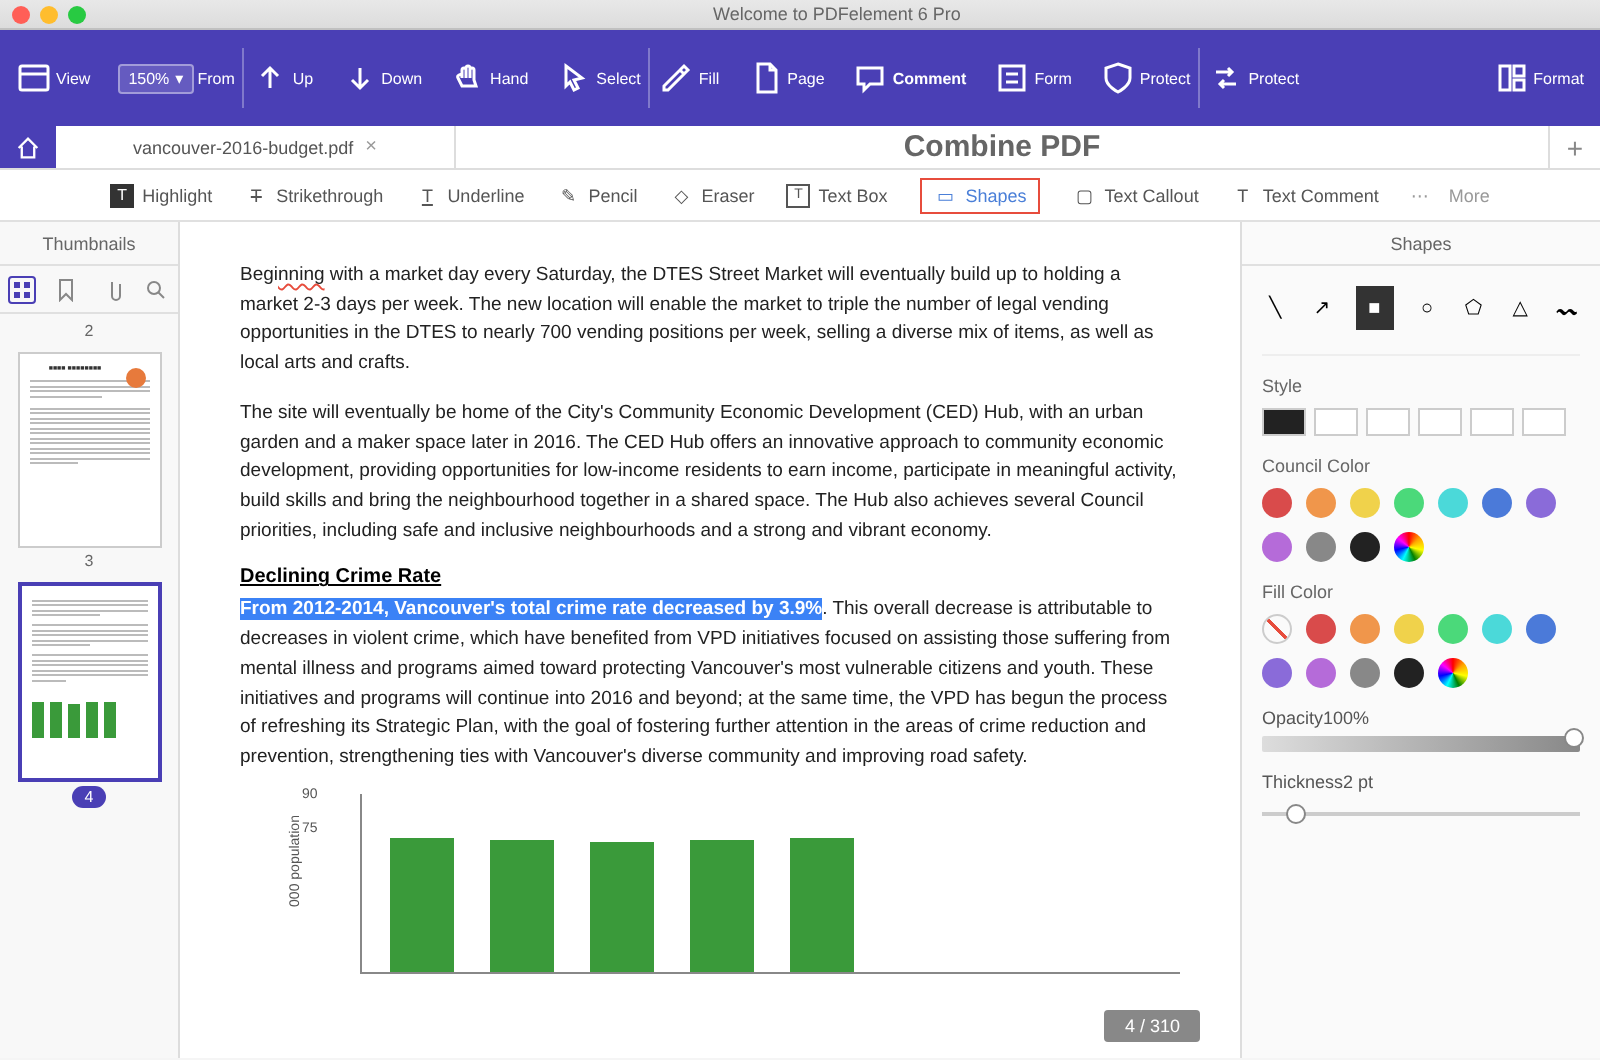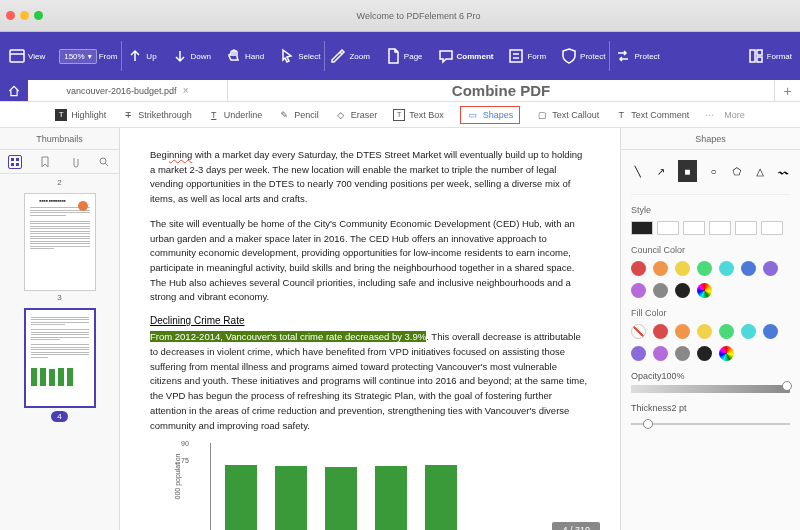--- a/index.html
+++ b/index.html
@@ -1,19 +1,19 @@
 <!DOCTYPE html>
 <html><head>
 <meta charset="utf-8">
 <style>
 * { margin: 0; padding: 0; box-sizing: border-box; font-family: -apple-system, BlinkMacSystemFont, "Segoe UI", Arial, sans-serif; }
 body { width: 800px; height: 530px; background: #f5f5f5; overflow: hidden; font-size: 10px; }
 
 
-.titlebar { height: 32px; background: linear-gradient(#e8e8e8, #dcdcdc); display: flex; align-items: center; padding: 0 6px; border-bottom: 1px solid #c0c0c0; }
+.titlebar { height: 15px; background: linear-gradient(#e8e8e8, #dcdcdc); display: flex; align-items: center; padding: 0 6px; border-bottom: 1px solid #c0c0c0; }
 .traffic-lights { display: flex; gap: 5px; }
 .tl { width: 9px; height: 9px; border-radius: 50%; }
 .tl.red { background: #ff5f57; }
 .tl.yellow { background: #ffbd2e; }
 .tl.green { background: #28ca42; }
 .titlebar .title { flex: 1; text-align: center; font-size: 9px; color: #666; }
 
 
 .main-toolbar { height: 48px; background: #4a3fb5; display: flex; align-items: center; padding: 0 8px; color: #fff; }
 .toolbar-group { display: flex; gap: 14px; align-items: center; }
@@ -35,36 +35,36 @@
 
 .comment-bar { height: 26px; background: #fff; display: flex; align-items: center; justify-content: center; gap: 16px; border-bottom: 1px solid #e0e0e0; font-size: 9px; color: #555; }
 .cb-item { display: flex; align-items: center; gap: 4px; cursor: pointer; }
 .cb-item.sel { border: 1.5px solid #e74c3c; padding: 2px 6px; color: #4a7fd8; }
 .cb-ic { width:12px; height:12px; display:inline-flex; align-items:center; justify-content:center; }
 
 
 .main-area { display: flex; height: calc(530px - 16px - 48px - 22px - 26px); }
 
 
-.thumbs { width: 120px; background: #f8f8f8; border-right: 1px solid #ddd; display:flex; flex-direction:column; }
+.thumbs { width: 90px; background: #f8f8f8; border-right: 1px solid #ddd; display:flex; flex-direction:column; }
 .thumbs-head { height: 22px; display:flex; align-items:center; justify-content:center; font-size:9px; color:#666; border-bottom:1px solid #e0e0e0; }
 .thumbs-tabs { height: 24px; display:flex; align-items:center; justify-content:space-around; border-bottom:1px solid #e0e0e0; }
 .thumbs-tabs .tt { width:14px; height:14px; display:flex; align-items:center; justify-content:center; }
 .thumbs-list { flex:1; overflow:auto; padding: 4px 0; text-align:center; }
 .thumb { width: 72px; margin: 4px auto 2px; border: 1px solid #ccc; background:#fff; position:relative; }
 .thumb.sel { border: 2px solid #4a3fb5; }
 .thumb-label { font-size:8px; color:#666; margin-bottom:6px; }
 .thumb-badge { display:inline-block; background:#4a3fb5; color:#fff; border-radius:8px; padding:1px 6px; font-size:8px; margin-bottom:6px; }
 
 
 .doc { flex: 1; background: #fff; overflow: auto; padding: 20px 30px; position: relative; }
 .doc p { font-size: 9.5px; color: #222; line-height: 1.55; margin-bottom: 10px; }
-.doc .hl { background: #4d7c0f; color: #fff; }
+.doc .hl { background: #3b82f6; color: #fff; font-weight: bold; }
 .doc .squiggle { text-decoration: underline wavy #e74c3c; text-decoration-skip-ink: none; }
-.doc h3 { font-size: 10px; font-weight: normal; text-decoration: underline; margin-bottom: 4px; }
+.doc h3 { font-size: 10px; font-weight: bold; text-decoration: underline; margin-bottom: 4px; }
 .chart-title { text-align:center; font-size:9px; font-weight:bold; margin-top:8px; }
 .chart { display:flex; align-items:flex-end; gap:18px; height:90px; margin-left:60px; margin-top:6px; position:relative; border-left:1px solid #888; border-bottom:1px solid #888; padding-left:14px; }
 .chart .bar { width:32px; background:#3a9a3a; }
 .chart .ytick { position:absolute; left:-30px; font-size:7px; color:#555; }
 .chart .ylab { position:absolute; left:-56px; top:30px; transform:rotate(-90deg); font-size:7px; color:#555; }
 .page-ind { position:absolute; right:20px; bottom:8px; background:#888; color:#fff; font-size:9px; padding:3px 10px; border-radius:2px; }
 
 
 .rpanel { width: 180px; background: #fafafa; border-left:1px solid #ddd; padding: 0 10px; overflow:auto; }
 .rpanel-head { height:22px; display:flex; align-items:center; justify-content:center; font-size:9px; color:#666; border-bottom:1px solid #e0e0e0; margin:0 -10px; }
@@ -161,21 +161,21 @@
       </div>
   </div>
   <div class="sep"></div>
   <div class="toolbar-group">
     <div class="tb-item">
         <div class="ic">
           <svg width="18" height="18" viewBox="0 0 18 18">
             <path d="M3 13 L11 5 L13 7 L5 15 H3 Z M11 5 L13 3 L15 5 L13 7"></path>
           </svg>
         </div>
-        <span>Zoom</span>
+        <span>Fill</span>
       </div>
     <div class="tb-item">
         <div class="ic">
           <svg width="18" height="18" viewBox="0 0 18 18">
             <path d="M5 2 H11 L14 5 V16 H5 Z M11 2 V5 H14"></path>
           </svg>
         </div>
         <span>Page</span>
       </div>
     <div class="tb-item">

